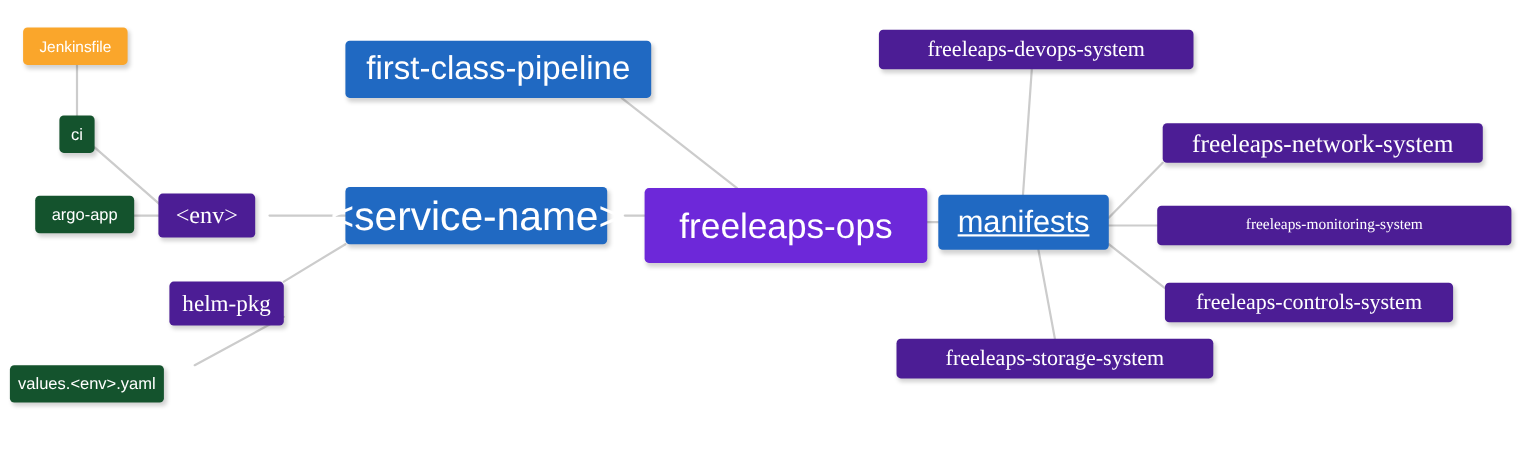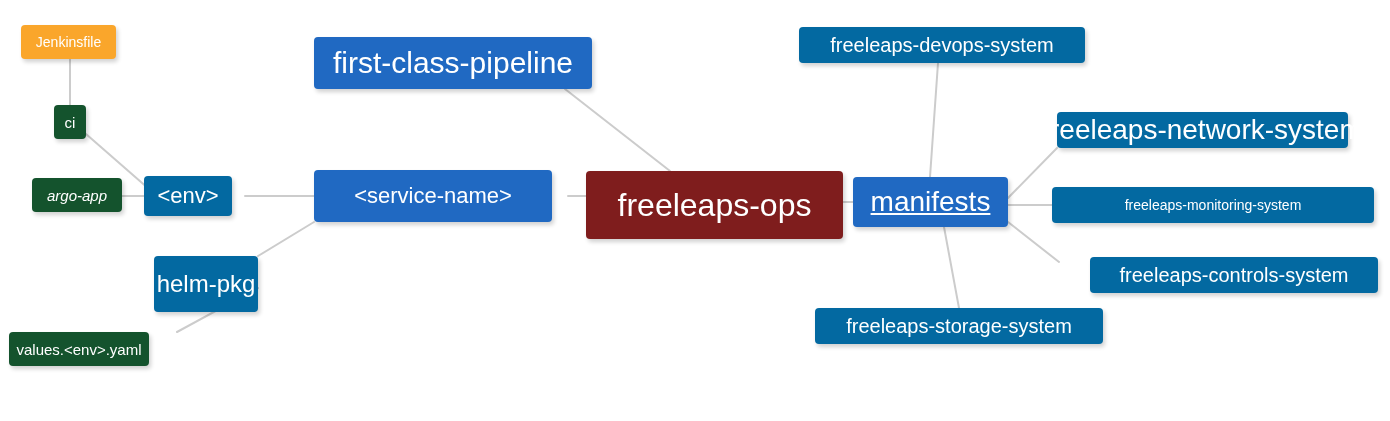--- a/index.html
+++ b/index.html
@@ -44,23 +44,23 @@
     line-height: 1;
     box-shadow: 2px 3px 4px rgba(0,0,0,0.18);
     cursor: pointer;
     user-select: none;
   }
   .node-label {
     display: block;
     white-space: nowrap;
   }
   
-  .c-root    { background: #7f1d1d; }
+  .c-root    { background: #6d28d9; }
   .c-blue    { background: #2069c2; }
-  .c-green   { background: #0369a1; }
+  .c-green   { background: #4c1d95; font-family: Liberation Serif, serif; }
   .c-red     { background: #14532d; }
   .c-orange  { background: #faa62b; }
 </style>
 </head>
 <body>
 
 <div id="mindmap">
   <svg id="edge-layer" viewBox="0 0 1390 421" xmlns="http://www.w3.org/2000/svg">
       <path class="edge" d="M 70 59 L 70 105" stroke="#cccccc"></path>
       <path class="edge" d="M 86 134 L 157 196" stroke="#cccccc"></path>
@@ -77,53 +77,53 @@
       <path class="edge" d="M 1008 222 L 1059 262" stroke="#cccccc"></path>
       <path class="edge" d="M 944 227 L 959 308" stroke="#cccccc"></path>
     </svg>
   <div id="node-layer">
       <div class="node c-orange" style="left: 21px; top: 25px; width: 95px; height: 34px; font-size: 14px; justify-content: center;">
         <span class="node-label">Jenkinsfile</span>
       </div>
       <div class="node c-red" style="left: 54px; top: 105px; width: 32px; height: 34px; font-size: 15px;">
         <span class="node-label">ci</span>
       </div>
-      <div class="node c-red" style="left: 32px; top: 178px; width: 90px; height: 34px; font-size: 15px; font-style: italic;">
+      <div class="node c-red" style="left: 32px; top: 178px; width: 90px; height: 34px; font-size: 15px;">
         <span class="node-label">argo-app</span>
       </div>
       <div class="node c-red" style="left: 9px; top: 332px; width: 140px; height: 34px; font-size: 15px;">
         <span class="node-label">values.&lt;env&gt;.yaml</span>
       </div>
       <div class="node c-green" style="left: 144px; top: 176px; width: 88px; height: 40px; font-size: 22px;">
         <span class="node-label">&lt;env&gt;</span>
       </div>
-      <div class="node c-green" style="left: 154px; top: 256px; width: 104px; height: 56px; font-size: 24px;">
+      <div class="node c-green" style="left: 154px; top: 256px; width: 104px; height: 40px; font-size: 21px;">
         <span class="node-label">helm-pkg</span>
       </div>
       <div class="node c-blue" style="left: 314px; top: 37px; width: 278px; height: 52px; font-size: 30px;">
         <span class="node-label">first-class-pipeline</span>
       </div>
-      <div class="node c-blue" style="left: 314px; top: 170px; width: 238px; height: 52px; font-size: 22px;">
+      <div class="node c-blue" style="left: 314px; top: 170px; width: 238px; height: 52px; font-size: 37px;">
         <span class="node-label">&lt;service-name&gt;</span>
       </div>
       <div class="node c-root" style="left: 586px; top: 171px; width: 257px; height: 68px; font-size: 32px;">
         <span class="node-label">freeleaps-ops</span>
       </div>
       <div class="node c-blue" style="left: 853px; top: 177px; width: 155px; height: 50px; font-size: 28px; text-decoration: underline;">
         <span class="node-label">manifests</span>
       </div>
       <div class="node c-green" style="left: 799px; top: 27px; width: 286px; height: 36px; font-size: 20px;">
         <span class="node-label">freeleaps-devops-system</span>
       </div>
-      <div class="node c-green" style="left: 1057px; top: 112px; width: 291px; height: 36px; font-size: 28px;">
+      <div class="node c-green" style="left: 1057px; top: 112px; width: 291px; height: 36px; font-size: 23px;">
         <span class="node-label">freeleaps-network-system</span>
       </div>
       <div class="node c-green" style="left: 1052px; top: 187px; width: 322px; height: 36px; font-size: 14px;">
         <span class="node-label">freeleaps-monitoring-system</span>
       </div>
-      <div class="node c-green" style="left: 1090px; top: 257px; width: 288px; height: 36px; font-size: 20px;">
+      <div class="node c-green" style="left: 1059px; top: 257px; width: 262px; height: 36px; font-size: 20px;">
         <span class="node-label">freeleaps-controls-system</span>
       </div>
       <div class="node c-green" style="left: 815px; top: 308px; width: 288px; height: 36px; font-size: 20px;">
         <span class="node-label">freeleaps-storage-system</span>
       </div>
     </div>
 </div>
 
 </body></html>

